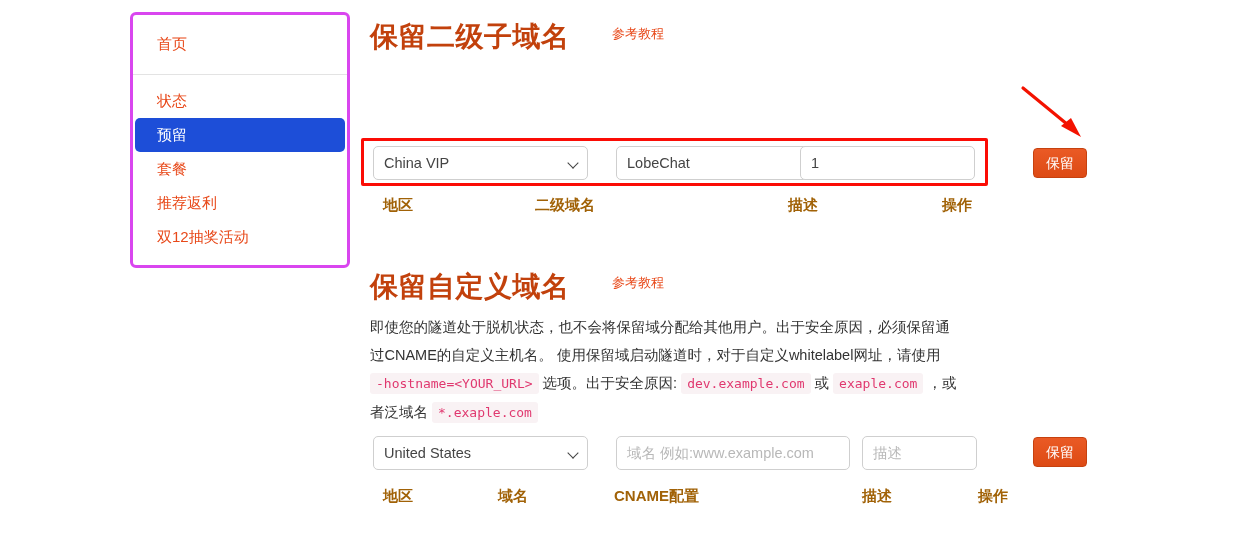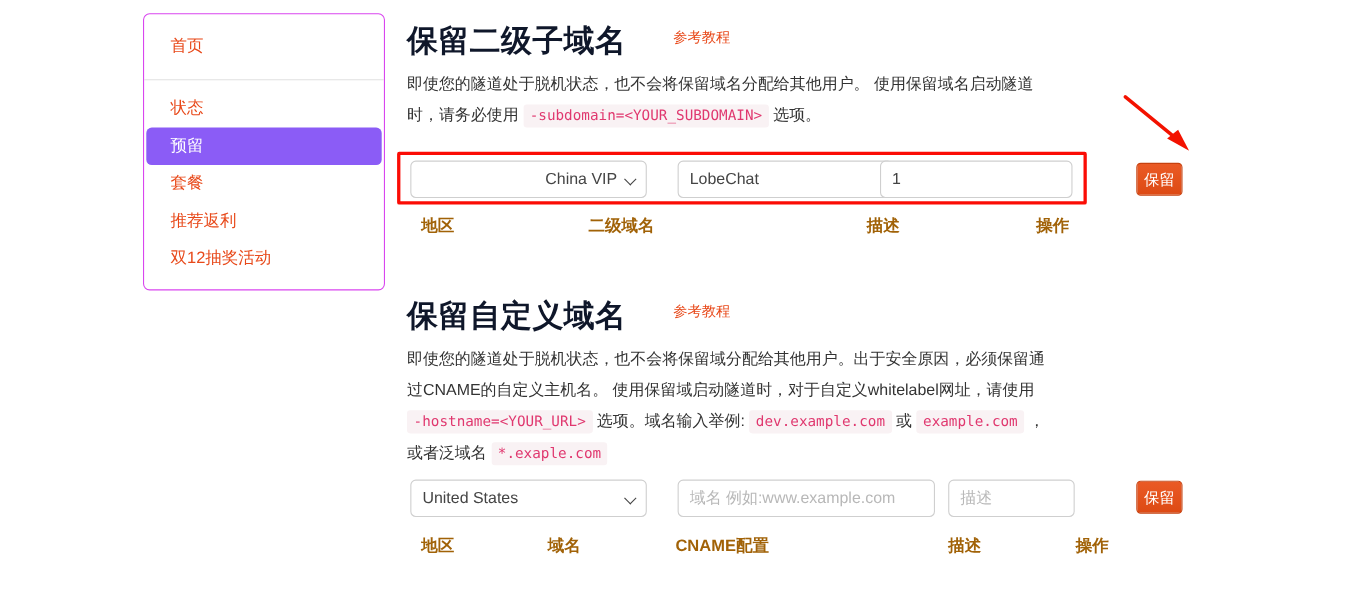--- a/index.html
+++ b/index.html
@@ -11,55 +11,55 @@
     color: #333333;
     overflow: hidden;
   }
   .page { position: relative; width: 1235px; height: 546px; }
 
   
   .sidebar {
     position: absolute; left: 130px; top: 12px;
     width: 220px;
     background: #ffffff;
-    border: 1px solid #d946ef;
+    border: 3px solid #d946ef;
     border-radius: 6px;
     padding: 0;
   }
   .sidebar-top {
     border-bottom: 1px solid #e3e3e3;
     padding: 12px 0 13px 0;
   }
   .sidebar-list { padding: 9px 0 11px 0; }
   .nav-item {
     display: block;
     font-size: 15px;
     line-height: 20px;
     color: #e8491a;
     padding: 7px 0 7px 24px;
     text-decoration: none;
     cursor: pointer;
     white-space: nowrap;
   }
   .nav-item.active {
-    background: #8b5cf6;
+    background: #1d4ed8;
     color: #ffffff;
     border-radius: 5px;
     margin: 0 2px;
     padding-left: 22px;
   }
 
   
   .main { position: absolute; left: 370px; top: 0; width: 865px; height: 546px; }
 
   .section-head { position: relative; }
   h2.section-title {
     font-size: 28px;
     font-weight: bold;
-    color: #0f172a;
+    color: #c2410c;
     margin: 0;
     letter-spacing: 0.5px;
     font-family: "DejaVu Sans", "Liberation Sans", sans-serif;
   }
   .tutorial-link {
     position: absolute;
     font-size: 13px;
     color: #e8491a;
     text-decoration: none;
     cursor: pointer;
@@ -114,21 +114,21 @@
     left: 0; top: 0;
     width: 7px; height: 7px;
     border-right: 1.6px solid #444;
     border-bottom: 1.6px solid #444;
     transform: rotate(45deg);
   }
   input.ctl::placeholder { color: #b8b8b8; }
 
   .btn-save {
     position: absolute;
-    width: 42px; height: 30px;
+    width: 54px; height: 30px;
     border: 1px solid #c6410f;
     border-radius: 4px;
     background: linear-gradient(#ea5a25, #dd4a14);
     color: #ffffff;
     font-size: 14px;
     line-height: 28px;
     text-align: center;
     cursor: pointer;
     font-family: "Liberation Sans", "DejaVu Sans", sans-serif;
     padding: 0;
@@ -170,36 +170,31 @@
     </div>
   </div>
 
   <div class="main">
 
     <div class="section-head" style="position:absolute; left:0; top:18px; width:700px;">
       <h2 class="section-title">保留二级子域名</h2>
       <a class="tutorial-link" style="left:242px; top:7px;">参考教程</a>
     </div>
 
-    <p class="desc" style="position:absolute; left:0; top:63px; width:586px;">
-      <span>即使您的隧道处于脱机状态，也不会将保留域名分配给其他用户。 使用保留域名启动隧道时，请务必使用</span>
-      <code class="inline">-subdomain=&lt;YOUR_SUBDOMAIN&gt;</code>
-      <span>选项。</span>
-    </p>
 
     <div class="hl-box" style="left:-9px; top:138px; width:627px; height:48px;"></div>
 
     <svg class="arrow" style="left:645px; top:82px;" width="80" height="62" viewBox="0 0 80 62">
       <line x1="8" y1="6" x2="58" y2="47" stroke="#f31200" stroke-width="3.2" stroke-linecap="round"></line>
       <polygon points="66,55 46,44 56,36" fill="#f31200"></polygon>
     </svg>
 
     <div class="form-row" style="top:146px;">
       <div class="sel-wrap" style="left:3px; top:0; width:215px;">
-        <select class="ctl" style="left:0; top:0; width:215px;text-align:right;"><option value="China VIP">China VIP</option><option value="United States">United States</option><option value="China">China</option><option value="Japan">Japan</option><option value="Europe">Europe</option></select>
+        <select class="ctl" style="left:0; top:0; width:215px;"><option value="China VIP">China VIP</option><option value="United States">United States</option><option value="China">China</option><option value="Japan">Japan</option><option value="Europe">Europe</option></select>
         <span class="chev"></span>
       </div>
       <input class="ctl" type="text" style="left: 246px; top: 0px; width: 196px;" placeholder="二级域名" value="LobeChat">
       <input class="ctl" type="text" style="left: 430px; top: 0px; width: 175px;" placeholder="描述" value="1">
       <button class="btn-save" style="left:663px; top:2px;">保留</button>
     </div>
 
     <div class="thead" style="top:196px;">
       <span class="th" style="left:13px;">地区</span>
       <span class="th" style="left:165px;">二级域名</span>
@@ -208,24 +203,24 @@
     </div>
 
     <div class="section-head" style="position:absolute; left:0; top:268px; width:700px;">
       <h2 class="section-title">保留自定义域名</h2>
       <a class="tutorial-link" style="left:242px; top:6px;">参考教程</a>
     </div>
 
     <p class="desc" style="position:absolute; left:0; top:313px; width:592px;">
       <span>即使您的隧道处于脱机状态，也不会将保留域分配给其他用户。出于安全原因，必须保留通过CNAME的自定义主机名。 使用保留域启动隧道时，对于自定义whitelabel网址，请使用</span>
       <code class="inline">-hostname=&lt;YOUR_URL&gt;</code>
-      <span>选项。域名输入举例:</span>
+      <span>选项。出于安全原因:</span>
       <code class="inline">dev.example.com</code>
       <span>或</span>
-      <code class="inline">example.com</code>
+      <code class="inline">exaple.com</code>
       <span>，或者泛域名</span>
       <code class="inline">*.exaple.com</code>
     </p>
 
     <div class="form-row" style="top:436px;">
       <div class="sel-wrap" style="left:3px; top:0; width:215px;">
         <select class="ctl" style="left:0; top:0; width:215px;"><option value="United States">United States</option><option value="China VIP">China VIP</option><option value="China">China</option><option value="Japan">Japan</option><option value="Europe">Europe</option></select>
         <span class="chev"></span>
       </div>
       <input class="ctl" type="text" style="left: 246px; top: 0px; width: 234px;" placeholder="域名 例如:www.example.com">

